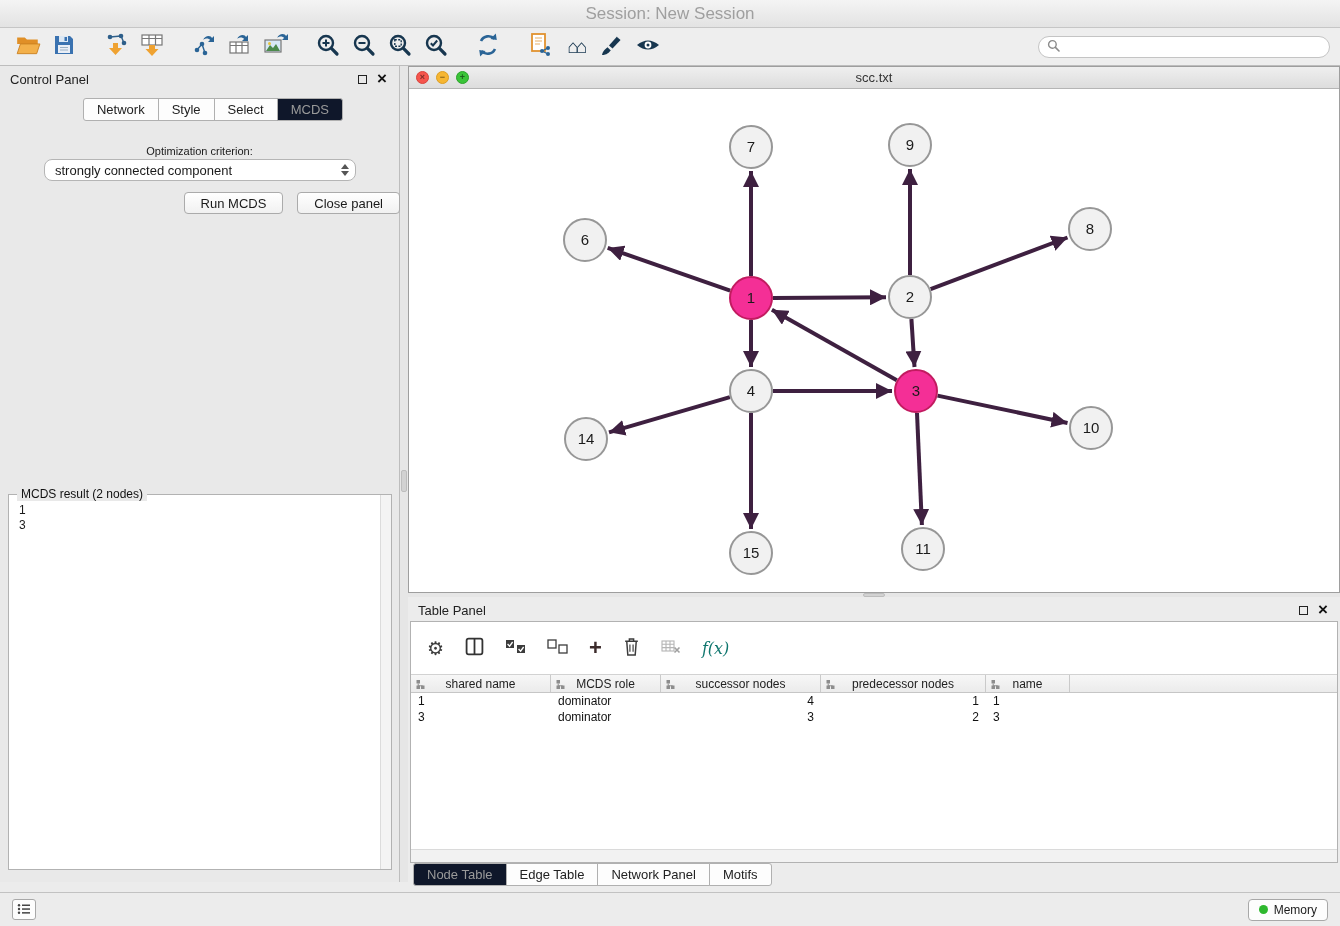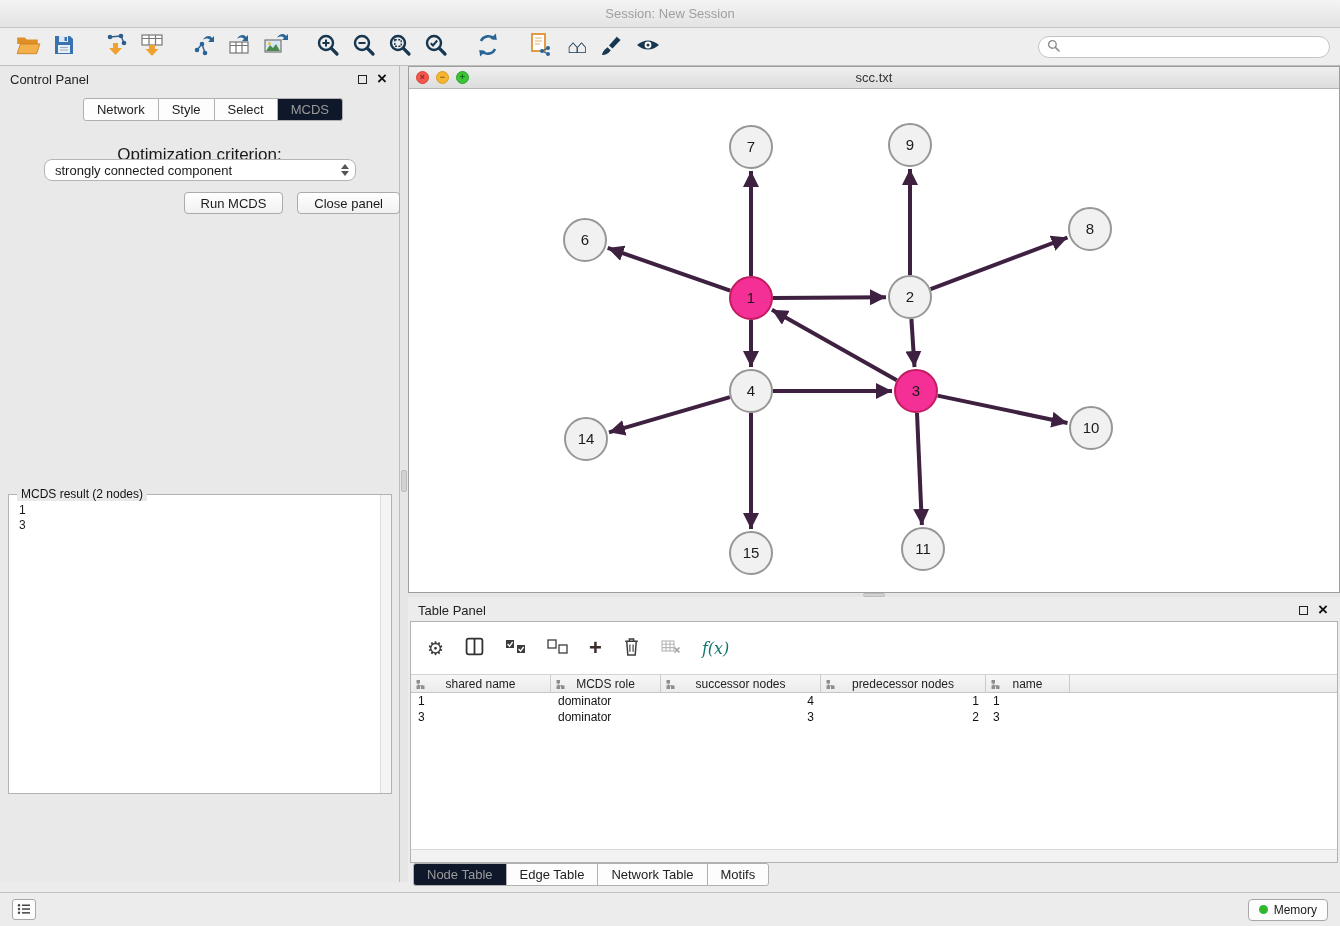--- a/index.html
+++ b/index.html
@@ -1,50 +1,50 @@
 <!DOCTYPE html>
 <html style="--node-fill: #f1f1f1; --node-border: #979797; --node-highlight-fill: #f42f96; --node-highlight-border: #c21b60; --edge: #3e2040; --memory-dot: #2eb82e;"><head>
 <meta charset="utf-8">
 <style>
   *{margin:0;padding:0;box-sizing:border-box;}
   html,body{width:1340px;height:926px;}
   body{font-family:"Liberation Sans","DejaVu Sans",sans-serif;background:#ececec;position:relative;overflow:hidden;color:#1a1a1a;}
 
   
   .titlebar{position:absolute;left:0;top:0;width:1340px;height:28px;background:linear-gradient(#f4f4f4,#e3e3e3);border-bottom:1px solid #c6c6c6;display:flex;align-items:center;justify-content:center;}
-  .titlebar-text{font-size:13px;color:#9f9f9f;}
+  .titlebar-text{font-size:17px;color:#9f9f9f;}
 
   
   .toolbar{position:absolute;left:0;top:28px;width:1340px;height:38px;background:#eeeeee;border-bottom:1px solid #bdbdbd;display:flex;align-items:center;padding-left:10px;}
   .tbtn{width:36px;height:32px;display:flex;align-items:center;justify-content:center;flex:0 0 auto;}
   .ggap{margin-left:16px;}
   .houses{font-size:19px;font-weight:bold;color:#17364f;letter-spacing:-3px;}
   .search-box{position:absolute;right:10px;top:8px;width:292px;height:22px;background:#fff;border:1px solid #c4c4c4;border-radius:11px;display:flex;align-items:center;padding-left:8px;}
   .search-box input{border:none;outline:none;flex:1;height:18px;font-size:12px;background:transparent;margin-left:5px;}
 
   
   .control-panel{position:absolute;left:0;top:66px;width:400px;height:816px;background:#e9e9e9;border-right:1px solid #bdbdbd;}
   .panel-titlebar{height:26px;display:flex;align-items:center;padding:0 12px 0 10px;font-size:13px;color:#222;}
   .panel-win-controls{margin-left:auto;display:flex;gap:10px;align-items:center;}
   .float-icon{width:9px;height:9px;border:1.5px solid #222;display:inline-block;}
   .close-icon{font-size:17px;font-weight:bold;color:#111;line-height:12px;}
   .cp-tabs{display:flex;justify-content:center;margin-top:6px;padding-left:28px;}
   .tab{border:1px solid #b0b0b0;background:#fdfdfd;padding:3px 13px;font-size:13px;color:#222;margin-left:-1px;}
   .tab:first-child{border-radius:3px 0 0 3px;}
   .tab:last-child{border-radius:0 3px 3px 0;}
   .tab.active{background:#0f172a;color:#9a9a9a;}
-  .opt-label{text-align:center;margin-top:24px;font-size:17px;}
+  .opt-label{text-align:center;margin-top:24px;font-size:11px;}
   .dropdown{position:absolute;left:44px;top:93px;width:312px;height:22px;background:#fff;border:1px solid #b5b5b5;border-radius:8px;font-size:13px;display:flex;align-items:center;padding-left:10px;}
   .dd-arrows{position:absolute;right:6px;top:4px;display:flex;flex-direction:column;gap:2px;}
   .dd-arrows i{width:0;height:0;border-left:4px solid transparent;border-right:4px solid transparent;display:block;}
   .dd-up{border-bottom:5px solid #555;}
   .dd-down{border-top:5px solid #555;}
   .cp-buttons{position:absolute;left:0;top:126px;width:400px;display:flex;justify-content:flex-end;gap:14px;}
   .btn{height:22px;padding:0 16px;border:1px solid #ababab;border-radius:4px;background:linear-gradient(#ffffff,#f1f1f1);font-size:13px;display:flex;align-items:center;}
-  .result-box{position:absolute;left:8px;top:428px;width:384px;height:300px;border:1px solid #b2b2b2;background:#fff;}
+  .result-box{position:absolute;left:8px;top:428px;width:384px;height:376px;border:1px solid #b2b2b2;background:#fff;}
   .result-label{position:absolute;left:8px;top:-8px;background:#e9e9e9;padding:0 4px;font-size:12px;color:#111;}
   .result-scroll{position:absolute;right:0;top:0;width:11px;height:100%;background:#f4f4f4;border-left:1px solid #dcdcdc;}
   .result-lines{padding:8px 10px;font-size:12px;line-height:15px;}
 
   
   .v-splitter{position:absolute;left:400px;top:66px;width:8px;height:816px;background:#e6e6e6;}
   .v-splitter .sp-handle{position:absolute;left:1px;top:404px;width:6px;height:22px;background:#d2d2d2;border:1px solid #bdbdbd;border-radius:2px;}
   .h-splitter{position:absolute;left:408px;top:593px;width:932px;height:4px;background:#e6e6e6;}
   .h-splitter .sp-handle{position:absolute;left:455px;top:0;width:22px;height:4px;background:#d2d2d2;border:1px solid #bdbdbd;border-radius:2px;}
 
@@ -453,21 +453,21 @@
             <div class="td" style="width: 160px; text-align: right;">3</div>
             <div class="td" style="width: 165px; text-align: right;">2</div>
             <div class="td" style="width: 84px; text-align: left;">3</div>
           </div>
         </div>
       <div class="tp-hscroll"></div>
     </div>
     <div class="tp-tabs">
         <div class="tab active">Node Table</div>
         <div class="tab">Edge Table</div>
-        <div class="tab">Network Table</div>
+        <div class="tab">Network Panel</div>
         <div class="tab">Motifs</div>
       </div>
   </div>
 
   <div class="statusbar">
     <span class="menu-btn">
         <span><svg width="14" height="12" viewBox="0 0 14 12">
             <circle cx="2" cy="2.2" r="1.2" fill="#444"></circle>
             <rect x="5" y="1.5" width="8" height="1.5" fill="#444"></rect>
             <circle cx="2" cy="6" r="1.2" fill="#444"></circle>

